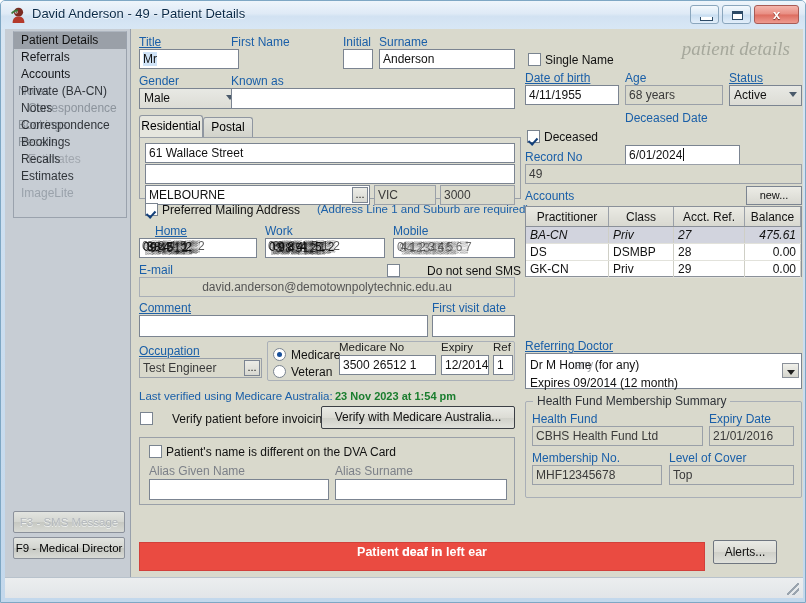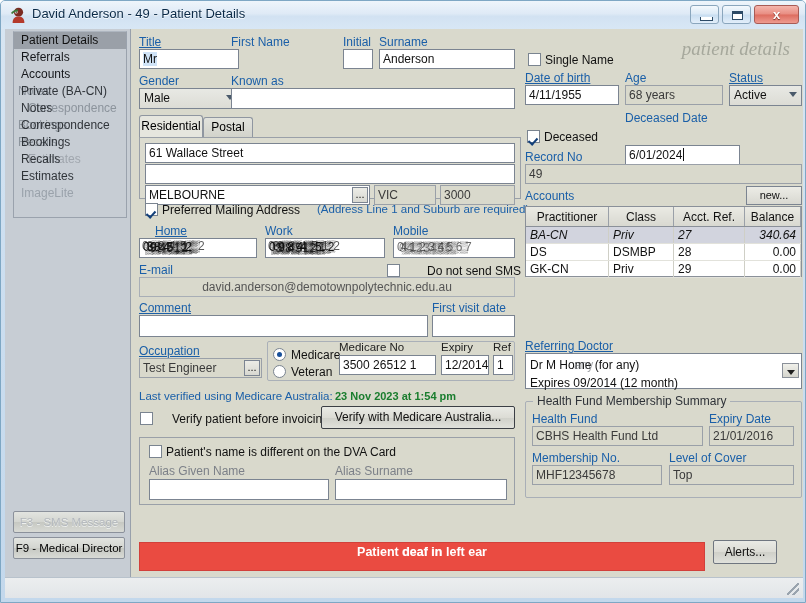--- a/index.html
+++ b/index.html
@@ -523,21 +523,21 @@
               <th style="width:62px">Class</th>
               <th style="width:68px">Acct. Ref.</th>
               <th>Balance</th>
             </tr>
           </thead>
           <tbody>
             <tr class="sel">
               <td>BA-CN</td>
               <td>Priv</td>
               <td>27</td>
-              <td class="num">340.64</td>
+              <td class="num">475.61</td>
             </tr>
             <tr>
               <td>DS</td>
               <td>DSMBP</td>
               <td>28</td>
               <td class="num">0.00</td>
             </tr>
             <tr>
               <td>GK-CN</td>
               <td>Priv</td>

